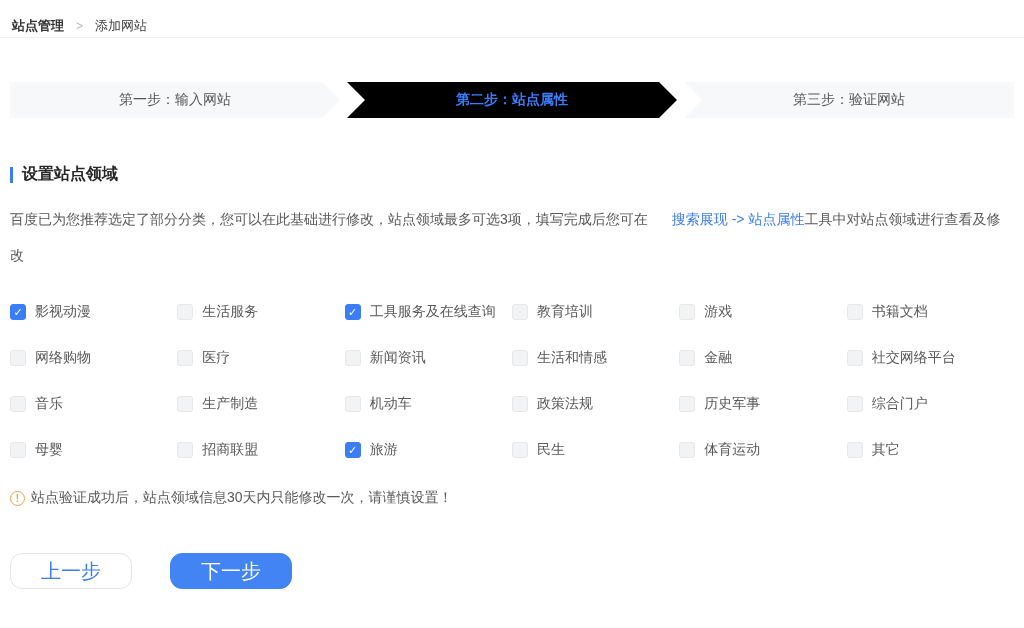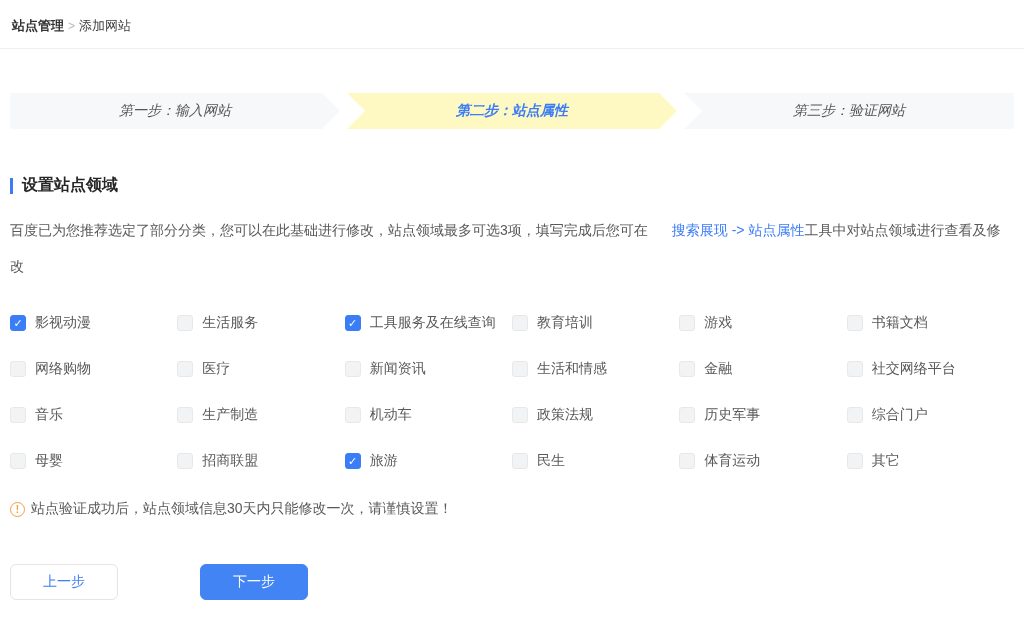--- a/index.html
+++ b/index.html
@@ -1,34 +1,34 @@
 <!DOCTYPE html>
 <html><head>
 <meta charset="utf-8">
 <style>
   * { margin:0; padding:0; box-sizing:border-box; }
   html,body { width:1024px; height:628px; background:#fff;
     font-family:"Liberation Sans","DejaVu Sans",sans-serif; color:#333; }
   .page { width:1024px; height:628px; overflow:hidden; }
 
   
-  .breadcrumb { display:flex; align-items:center; gap:4px; padding:17px 12px 13px 12px;
+  .breadcrumb { display:flex; align-items:center; gap:12px; padding:17px 12px 2px 12px;
     border-bottom:1px solid #f0f0f0; font-size:13px; }
   .crumb-parent { color:#333; font-weight:bold; cursor:pointer; }
   .crumb-sep { color:#b8b8b8; font-size:12px; }
   .crumb-current { color:#404040; }
 
   
   .steps { display:flex; gap:7px; margin:44px 10px 0 10px; height:36px; }
   .step { flex:1; display:flex; align-items:center; justify-content:center;
-    background:#f7f8fa; color:#555; font-size:14px;font-style:italic; }
+    background:#f7f8fa; color:#555; font-size:14px; }
   .step:nth-child(1) { clip-path:polygon(0 0, calc(100% - 18px) 0, 100% 50%, calc(100% - 18px) 100%, 0 100%); }
   .step:nth-child(2) { clip-path:polygon(0 0, calc(100% - 18px) 0, 100% 50%, calc(100% - 18px) 100%, 0 100%, 18px 50%); }
   .step:nth-child(3) { clip-path:polygon(0 0, 100% 0, 100% 100%, 0 100%, 18px 50%);align-items:center; }
-  .step.active { background:#fef9c3; color:#3b7cf7; font-weight:bold; }
+  .step.active { background:#000000; color:#3b7cf7; font-weight:bold; }
 
   
   .section-title { display:flex; align-items:center; margin:46px 10px 0 10px;font-family:Liberation Serif, serif; }
   .title-bar { width:3px; height:16px; background:#3b7cf7; margin-right:9px; }
   .title-text { font-size:16px; font-weight:bold; color:#262626; }
 
   
   .desc { margin:16px 10px 0 10px; font-size:14px; color:#595959; line-height:36px; }
   .desc a { color:#3b7cf7; text-decoration:none; cursor:pointer;margin-left:24px; }
 
@@ -44,24 +44,24 @@
 
   
   .warning { display:flex; align-items:center; gap:6px; margin:30px 10px 0 10px;
     font-size:14px; color:#595959; }
   .warn-icon { width:15px; height:15px; border:1px solid #f0a045; border-radius:50%;
     color:#f0a045; font-size:10px; font-weight:bold; display:flex; align-items:center;
     justify-content:center; flex:0 0 auto; }
 
   
   .actions { display:flex; gap:38px; margin:46px 10px 0 10px; }
-  .btn { width:108px; height:36px; border-radius:6px; font-size:14px;
+  .btn { width:122px; height:36px; border-radius:12px; font-size:20px;
     display:flex; align-items:center; justify-content:center; cursor:pointer; }
   .btn-prev { background:#fff; border:1px solid #e5e5e5; color:#3b7cf7; }
-  .btn-next { background:#4284f4; border:1px solid #4284f4; color:#fff;margin-left:44px; }
+  .btn-next { background:#4284f4; border:1px solid #4284f4; color:#fff; }
 </style>
 </head>
 <body>
 
 <div class="page">
 
   <div class="breadcrumb">
     <span class="crumb-parent">站点管理</span>
     <span class="crumb-sep">&gt;</span>
     <span class="crumb-current">添加网站</span>

